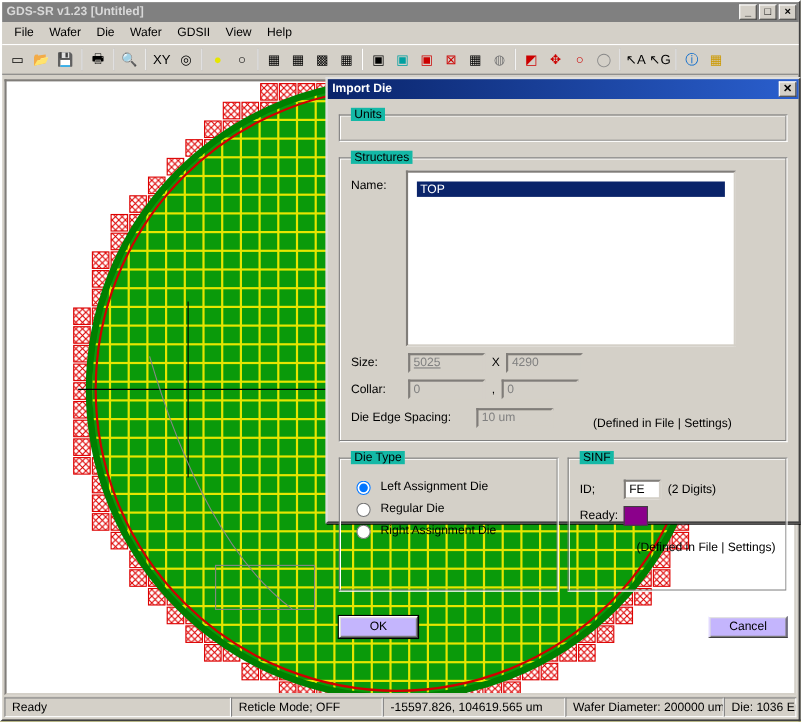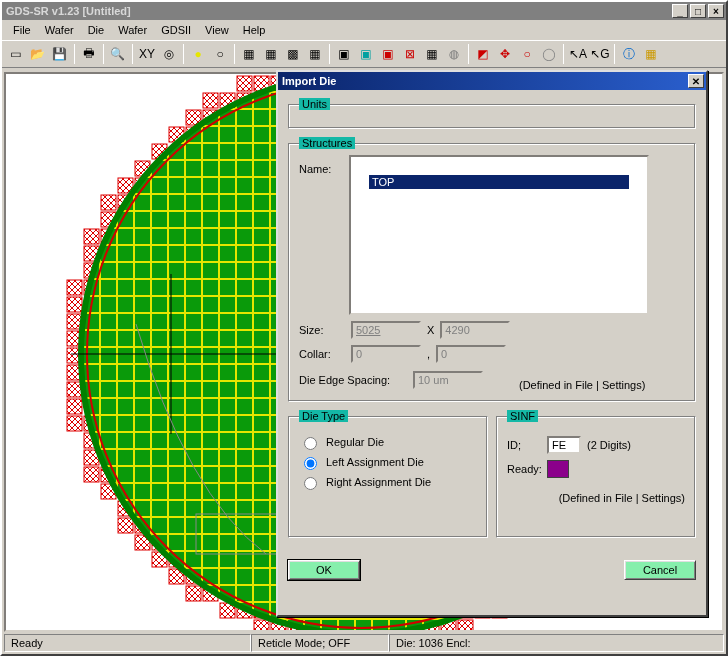--- a/index.html
+++ b/index.html
@@ -116,22 +116,22 @@
 
   
   .wafer-svg {
     position: absolute;
     left: 0; top: 0;
   }
 
   
   .dialog {
     position: absolute;
-    left: 276px; top: 70px;
-    width: 432px; height: 547px;
+    left: 296px; top: 70px;
+    width: 432px; height: 406px;
     background: #d4d0c8;
     border: 2px solid #404040;
     border-top-color: #dfdfdf;
     border-left-color: #dfdfdf;
     box-shadow: 1px 1px 0 #000;
   }
   .dlg-titlebar {
     height: 18px;
     background: linear-gradient(to right, #0a246a, #2a5fce);
     color: #fff;
@@ -184,40 +184,40 @@
     font-size: 11px;
     padding: 1px 3px;
   }
   input[type="text"][disabled] {
     background: #d4d0c8;
     color: #808080;
   }
   .listbox {
     width: 300px;
     height: 160px;
-    padding: 18px;
+    padding: 8px;
     background: #fff;
     margin-left: 50px;
     margin-top: -20px;
   }
   .listbox .list-item {
     background: #0a246a;
     color: #fff;
     padding: 1px 3px;
   }
   .radio-row {
     display: flex;
     align-items: center;
     gap: 6px;
     margin: 4px 0;
   }
   .btn {
     min-width: 72px;
     padding: 3px 10px;
-    background: #86efac;
+    background: #c4b5fd;
     border: 1px solid #404040;
     border-top-color: #fff;
     border-left-color: #fff;
     box-shadow: inset 1px 1px 0 #dfdfdf, inset -1px -1px 0 #808080;
     font-family: inherit;
     font-size: 11px;
     text-align: center;
   }
   .btn-default {
     outline: 1px solid #000;
@@ -1561,22 +1561,24 @@
 
       <line x1="65" y1="280" x2="355" y2="280" stroke="#000" stroke-width="1"></line>
       <line x1="165" y1="200" x2="165" y2="360" stroke="#000" stroke-width="1"></line>
 
       <path d="M130 250 Q 180 420 260 480" fill="none" stroke="#888" stroke-width="1"></path>
       <rect x="190" y="440" width="90" height="40" fill="none" stroke="#888" stroke-width="1"></rect>
     </svg>
   </div>
 
   <div class="statusbar">
-    <div class="status-cell" style="width:247px">Ready</div>
+    <div class="status-cell" style="width:206px">Ready</div>
     <div class="status-cell" style="width:138px">Reticle Mode; OFF</div>
+    <div class="status-cell" style="width:166px">-15597.826, 104619.565 um</div>
+    <div class="status-cell" style="width:144px">Wafer Diameter: 200000 um</div>
     <div class="status-cell" style="flex:1">Die: 1036 Encl:</div>
   </div>
 
 </div>
 
 <div class="dialog">
   <div class="dlg-titlebar">
     <span class="title-text">Import Die</span>
     <span class="dlg-close">
         <span>✕</span>
@@ -1615,26 +1617,26 @@
         <label class="lbl-wide">Die Edge Spacing:</label>
         <input type="text" disabled="" style="width: 70px;" value="10 um">
         <span style="margin-left:30px" class="defined-note">(Defined in File | Settings)</span>
       </div>
     </fieldset>
 
     <div class="two-col">
       <fieldset class="group" style="height:128px">
         <legend>Die Type</legend>
         <div class="radio-row">
+          <input type="radio" name="dt" checked="" style="">
+          <span>Left Assignment Die</span>
+        </div>
+        <div class="radio-row">
           <input type="radio" name="dt" style="">
           <span>Regular Die</span>
-        </div>
-        <div class="radio-row">
-          <input type="radio" name="dt" checked="" style="">
-          <span>Left Assignment Die</span>
         </div>
         <div class="radio-row">
           <input type="radio" name="dt" style="">
           <span>Right Assignment Die</span>
         </div>
       </fieldset>
 
       <fieldset class="group" style="height:128px">
         <legend>SINF</legend>
         <div class="row">

